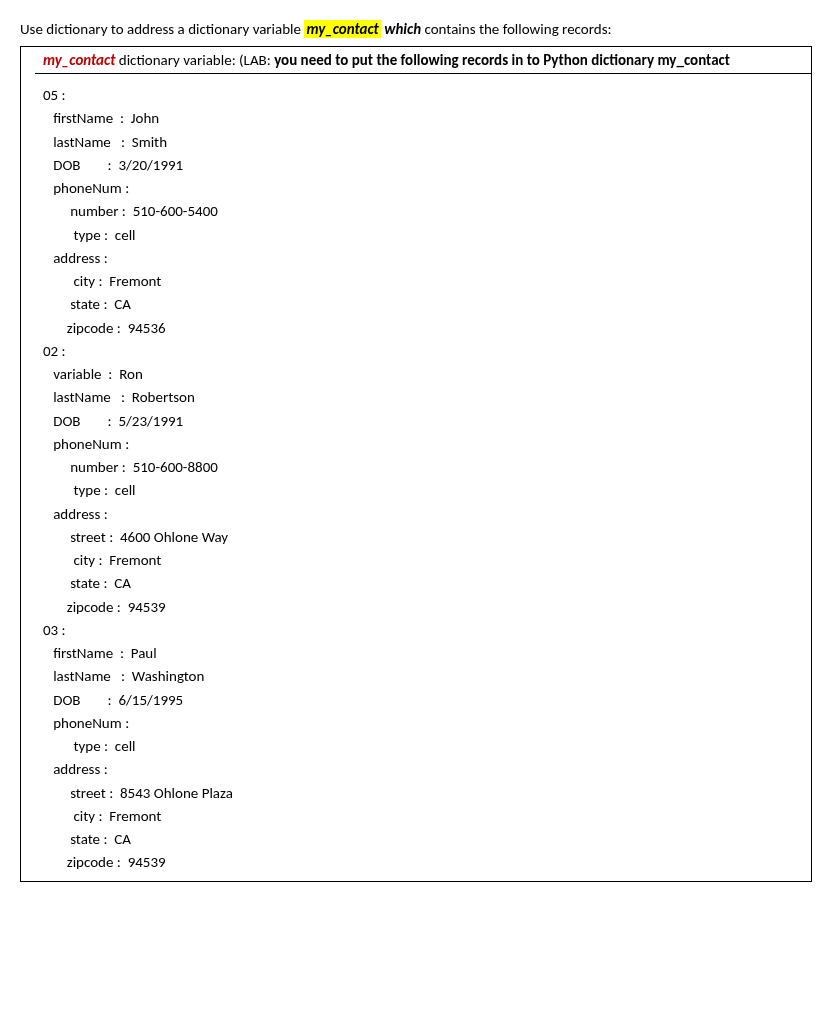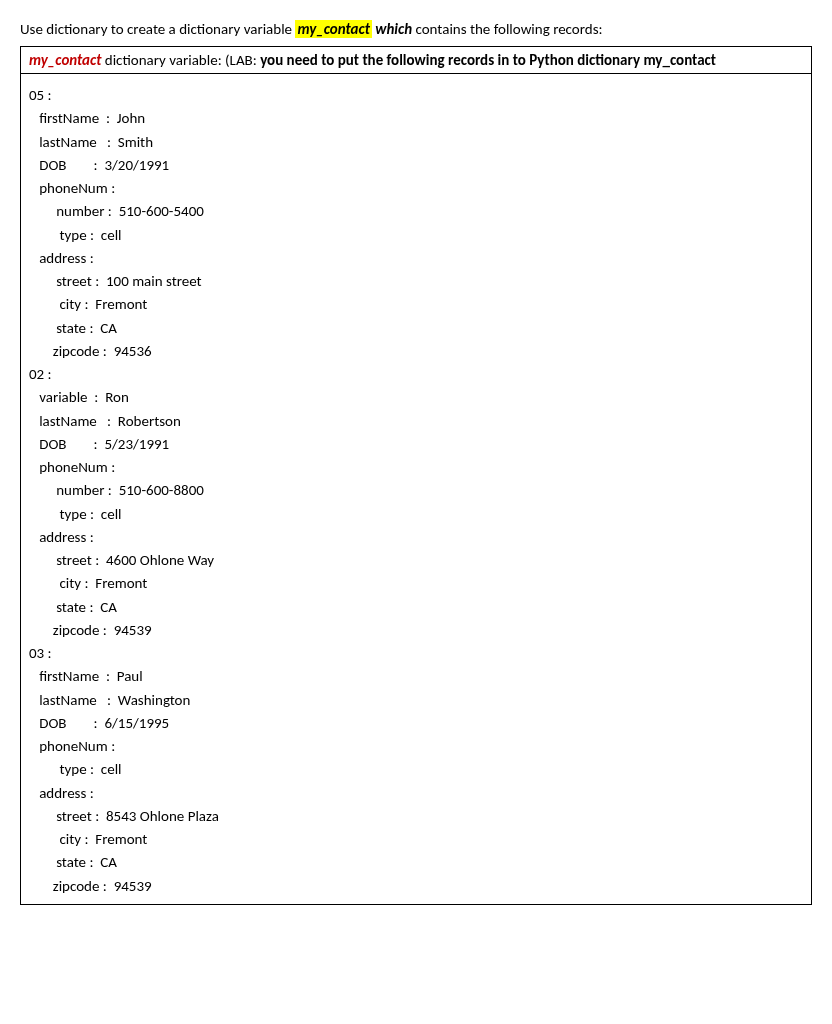--- a/index.html
+++ b/index.html
@@ -19,55 +19,55 @@
     .italic { font-style: italic; }
     .highlight {
       background-color: #ffff00;
       font-weight: bold;
       font-style: italic;
       padding: 0 2px;
     }
     .red { color: #c00000; }
     .outer-box {
       border: 1px solid #000;
+      padding-left: 14px;
     }
     .header-box {
       border-bottom: 1px solid #000;
       padding: 4px 8px;
     }
     .body-box {
       padding: 10px 8px 6px 8px;
       font-family: Calibri, Arial, sans-serif;
     }
     .line {
       white-space: pre;
       line-height: 1.55;
     }
   </style>
 </head>
 <body>
 
 <div class="intro">
-  <span>Use dictionary to create a dictionary variable  </span><span class="highlight">my_contact</span><span class="bold italic"> which</span><span> contains the following records:</span>
+  <span>Use dictionary to address a dictionary variable  </span><span class="highlight">my_contact</span><span class="bold italic"> which</span><span> contains the following records:</span>
 </div>
 
 <div class="outer-box">
   <div class="header-box">
     <span class="red bold italic">my_contact</span><span> dictionary variable:  (LAB: </span><span class="bold">you need to put the following records in to Python dictionary my_contact</span>
   </div>
   <div class="body-box" id="records-container">
   <div class="line">05 :</div>
       <div class="line">   firstName  :  John</div>
       <div class="line">   lastName   :  Smith</div>
       <div class="line">   DOB        :  3/20/1991</div>
       <div class="line">   phoneNum :</div>
       <div class="line">        number :  510-600-5400</div>
       <div class="line">         type :  cell</div>
       <div class="line">   address :</div>
-      <div class="line">        street :  100 main street</div>
       <div class="line">         city :  Fremont</div>
       <div class="line">        state :  CA</div>
       <div class="line">       zipcode :  94536</div>
       <div class="line">02 :</div>
       <div class="line">   variable  :  Ron</div>
       <div class="line">   lastName   :  Robertson</div>
       <div class="line">   DOB        :  5/23/1991</div>
       <div class="line">   phoneNum :</div>
       <div class="line">        number :  510-600-8800</div>
       <div class="line">         type :  cell</div>

